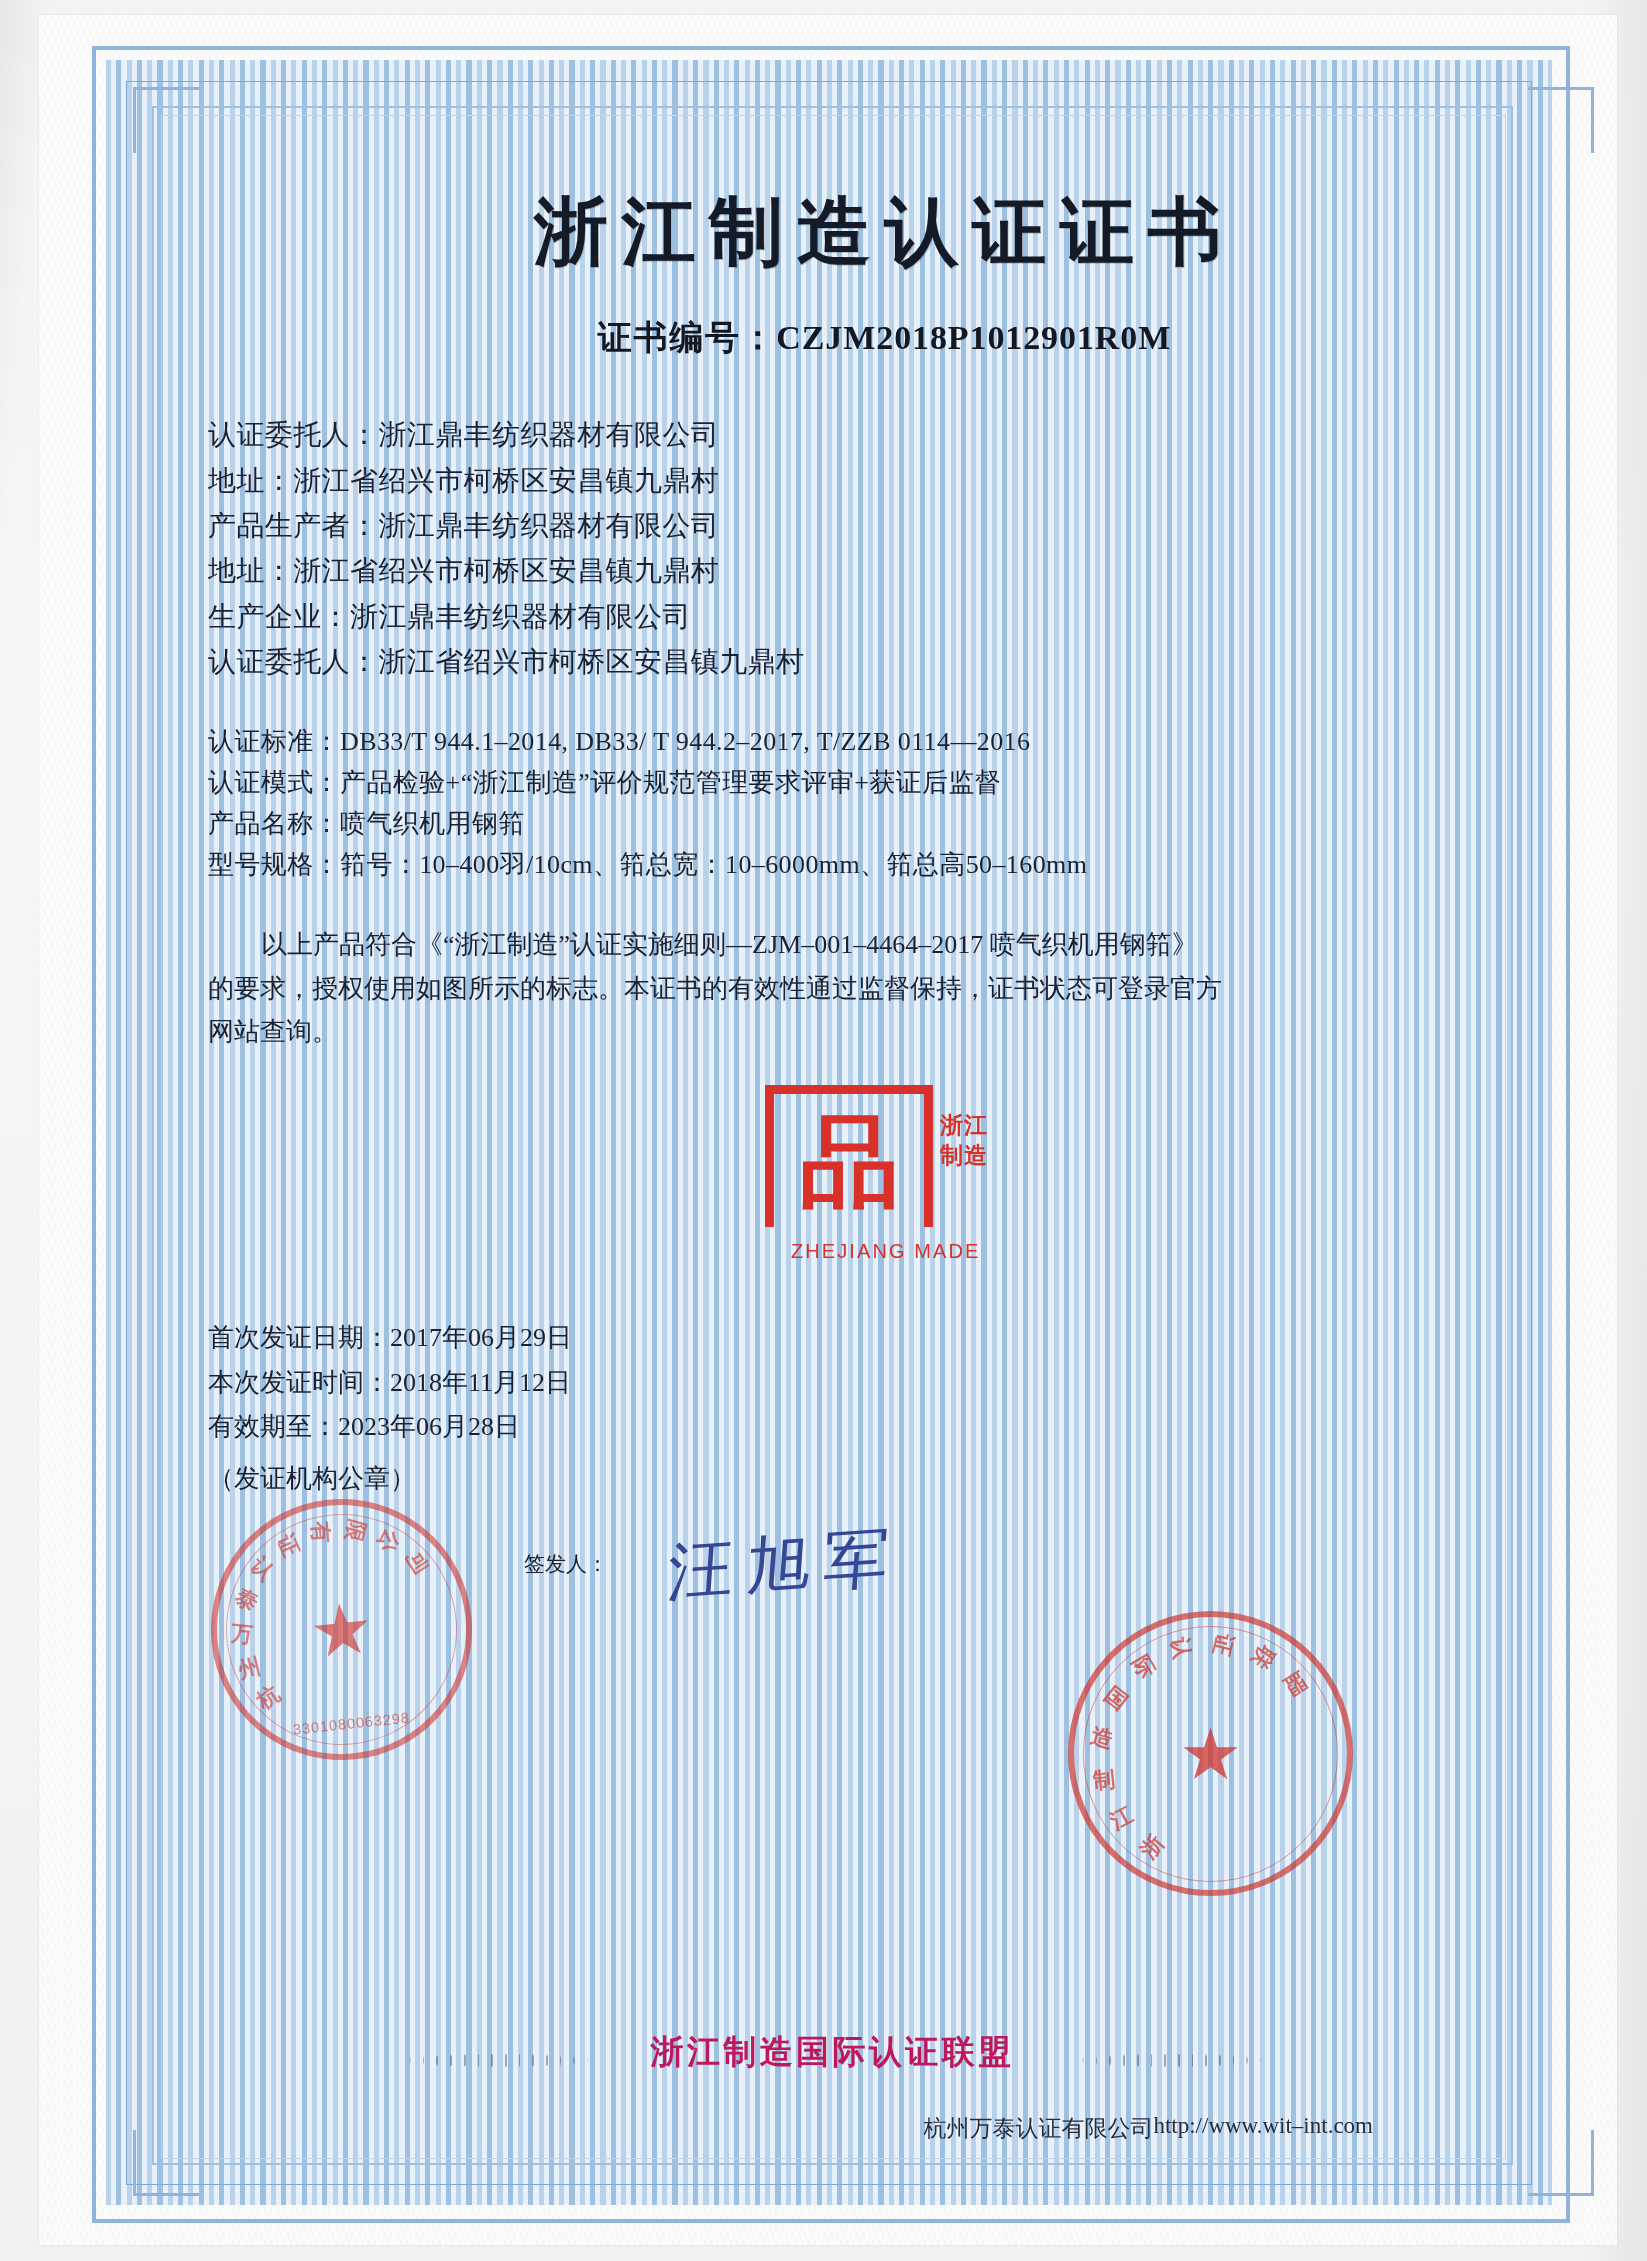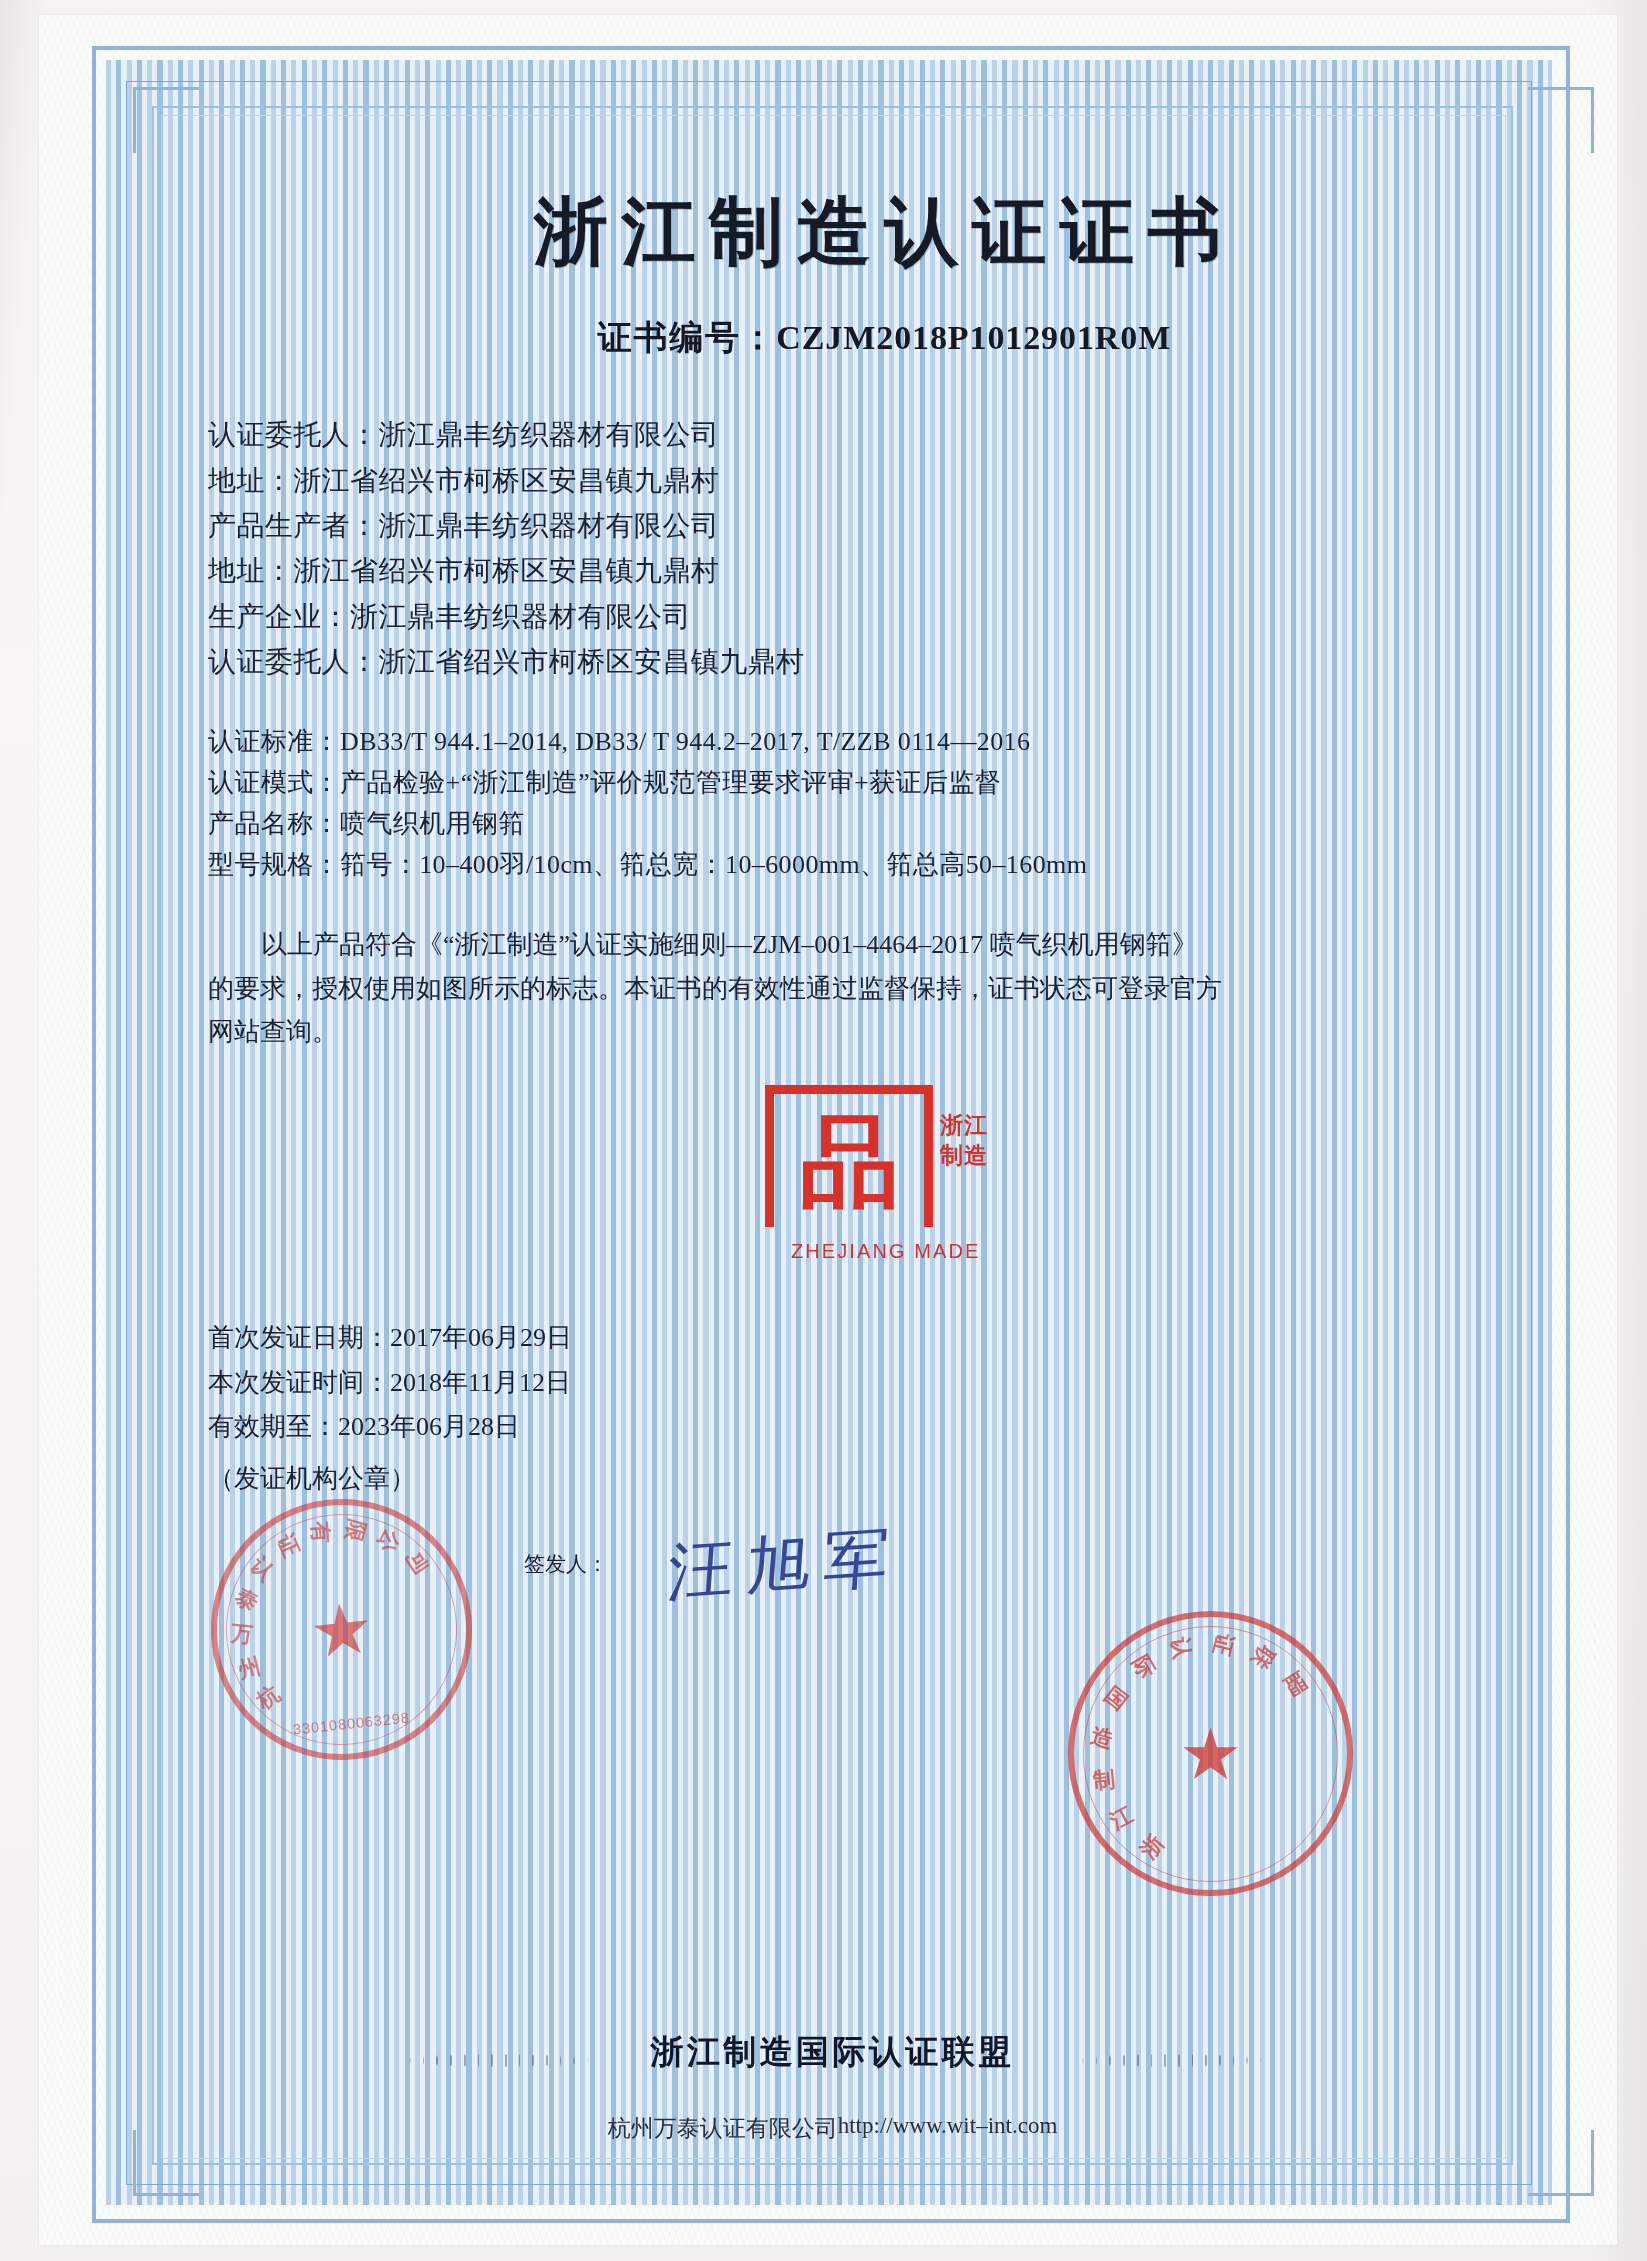--- a/index.html
+++ b/index.html
@@ -313,40 +313,40 @@
     position: absolute;
     left: 150px;
     bottom: 101px;
     width: 1287px;
     text-align: center;
   }
   .footer .org {
     font-size: 33px;
     font-weight: 700;
     letter-spacing: 3.4px;
-    color: #0f172a;
+    color: #be185d;
     position: relative;
     display: inline-block;
     padding: 0 26px;
   }
   .orn {
     display: inline-block;
     vertical-align: middle;
     width: 257px;
     height: 19px;
     background:
       repeating-linear-gradient(90deg, rgba(40,50,70,0.55) 0 1.7px, rgba(0,0,0,0) 1.7px 13.7px);
     -webkit-mask-image: radial-gradient(ellipse 129px 9.4px at center, #000 55%, transparent 75%);
             mask-image: radial-gradient(ellipse 129px 9.4px at center, #000 55%, transparent 75%);
     opacity: 0.7;
   }
   .footer-bottom {
     margin-top: 38px;
     display: flex;
-    justify-content: center;
+    justify-content: flex-end;
     padding: 0 103px;
     font-size: 23px;
     color: #272d3a;
   }
   .footer-bottom .url {
     font-family: "Liberation Serif", "DejaVu Serif", serif;
   }
 </style>
 </head>
 <body>

